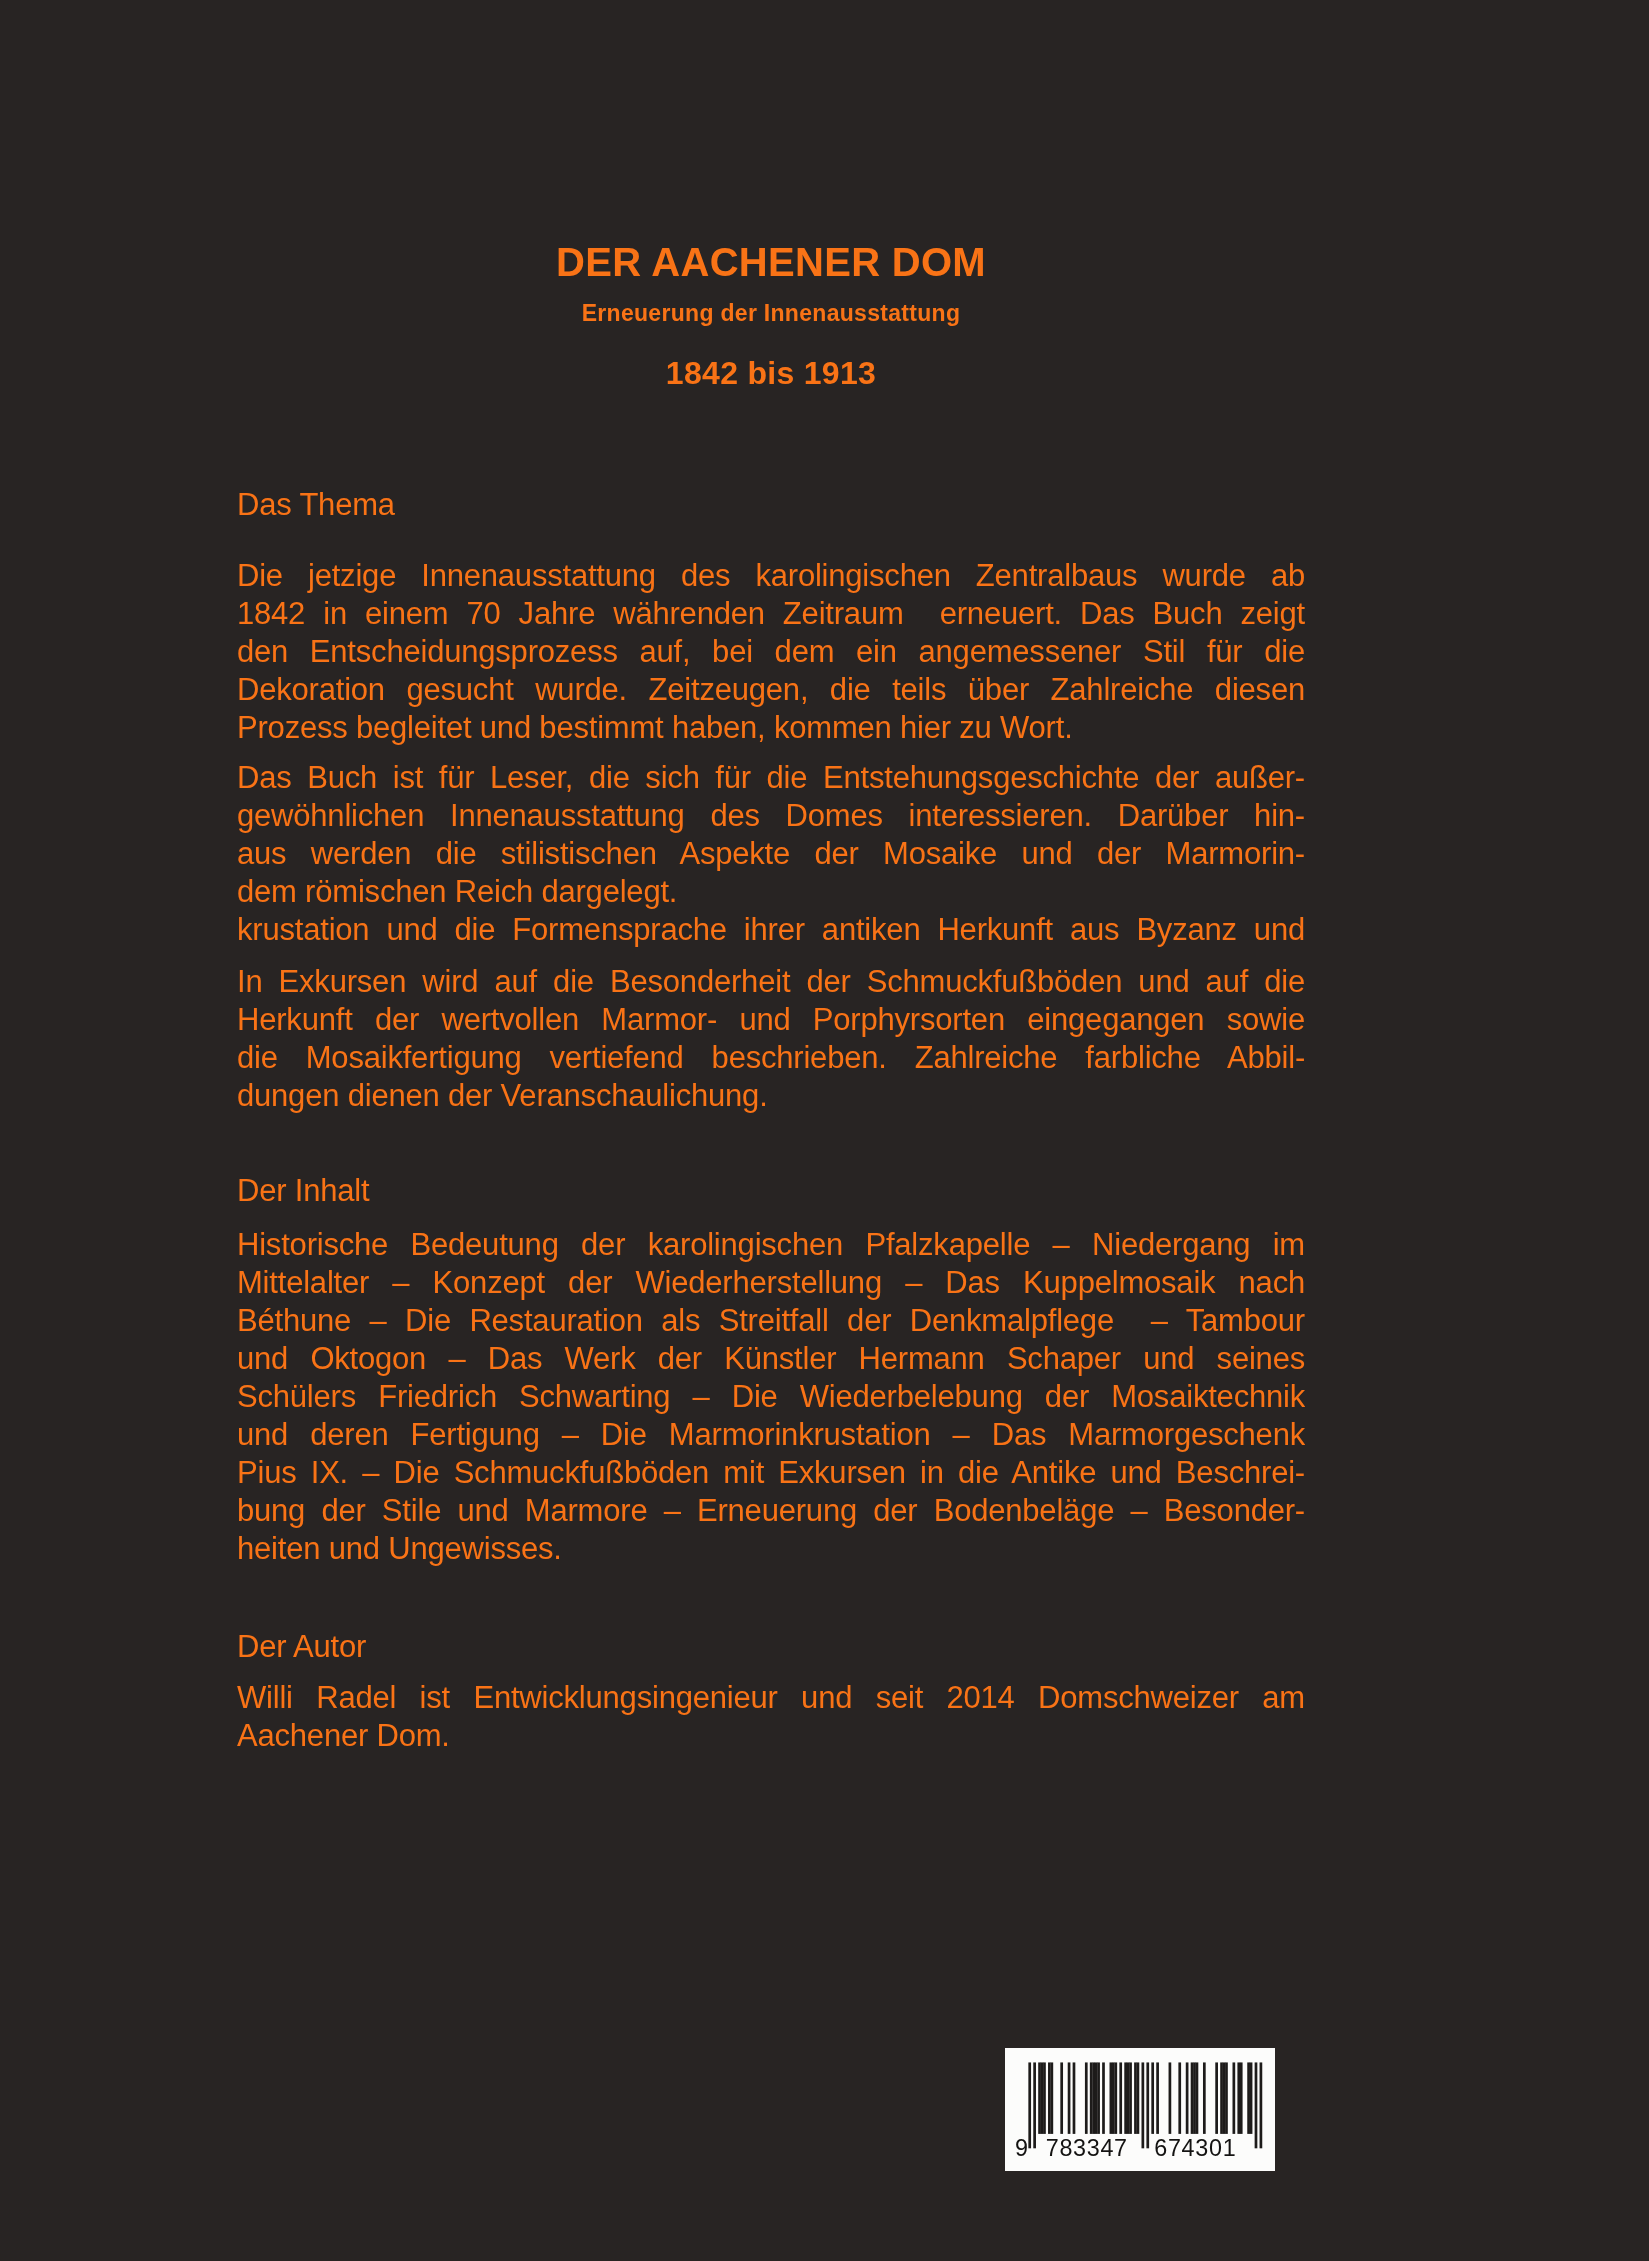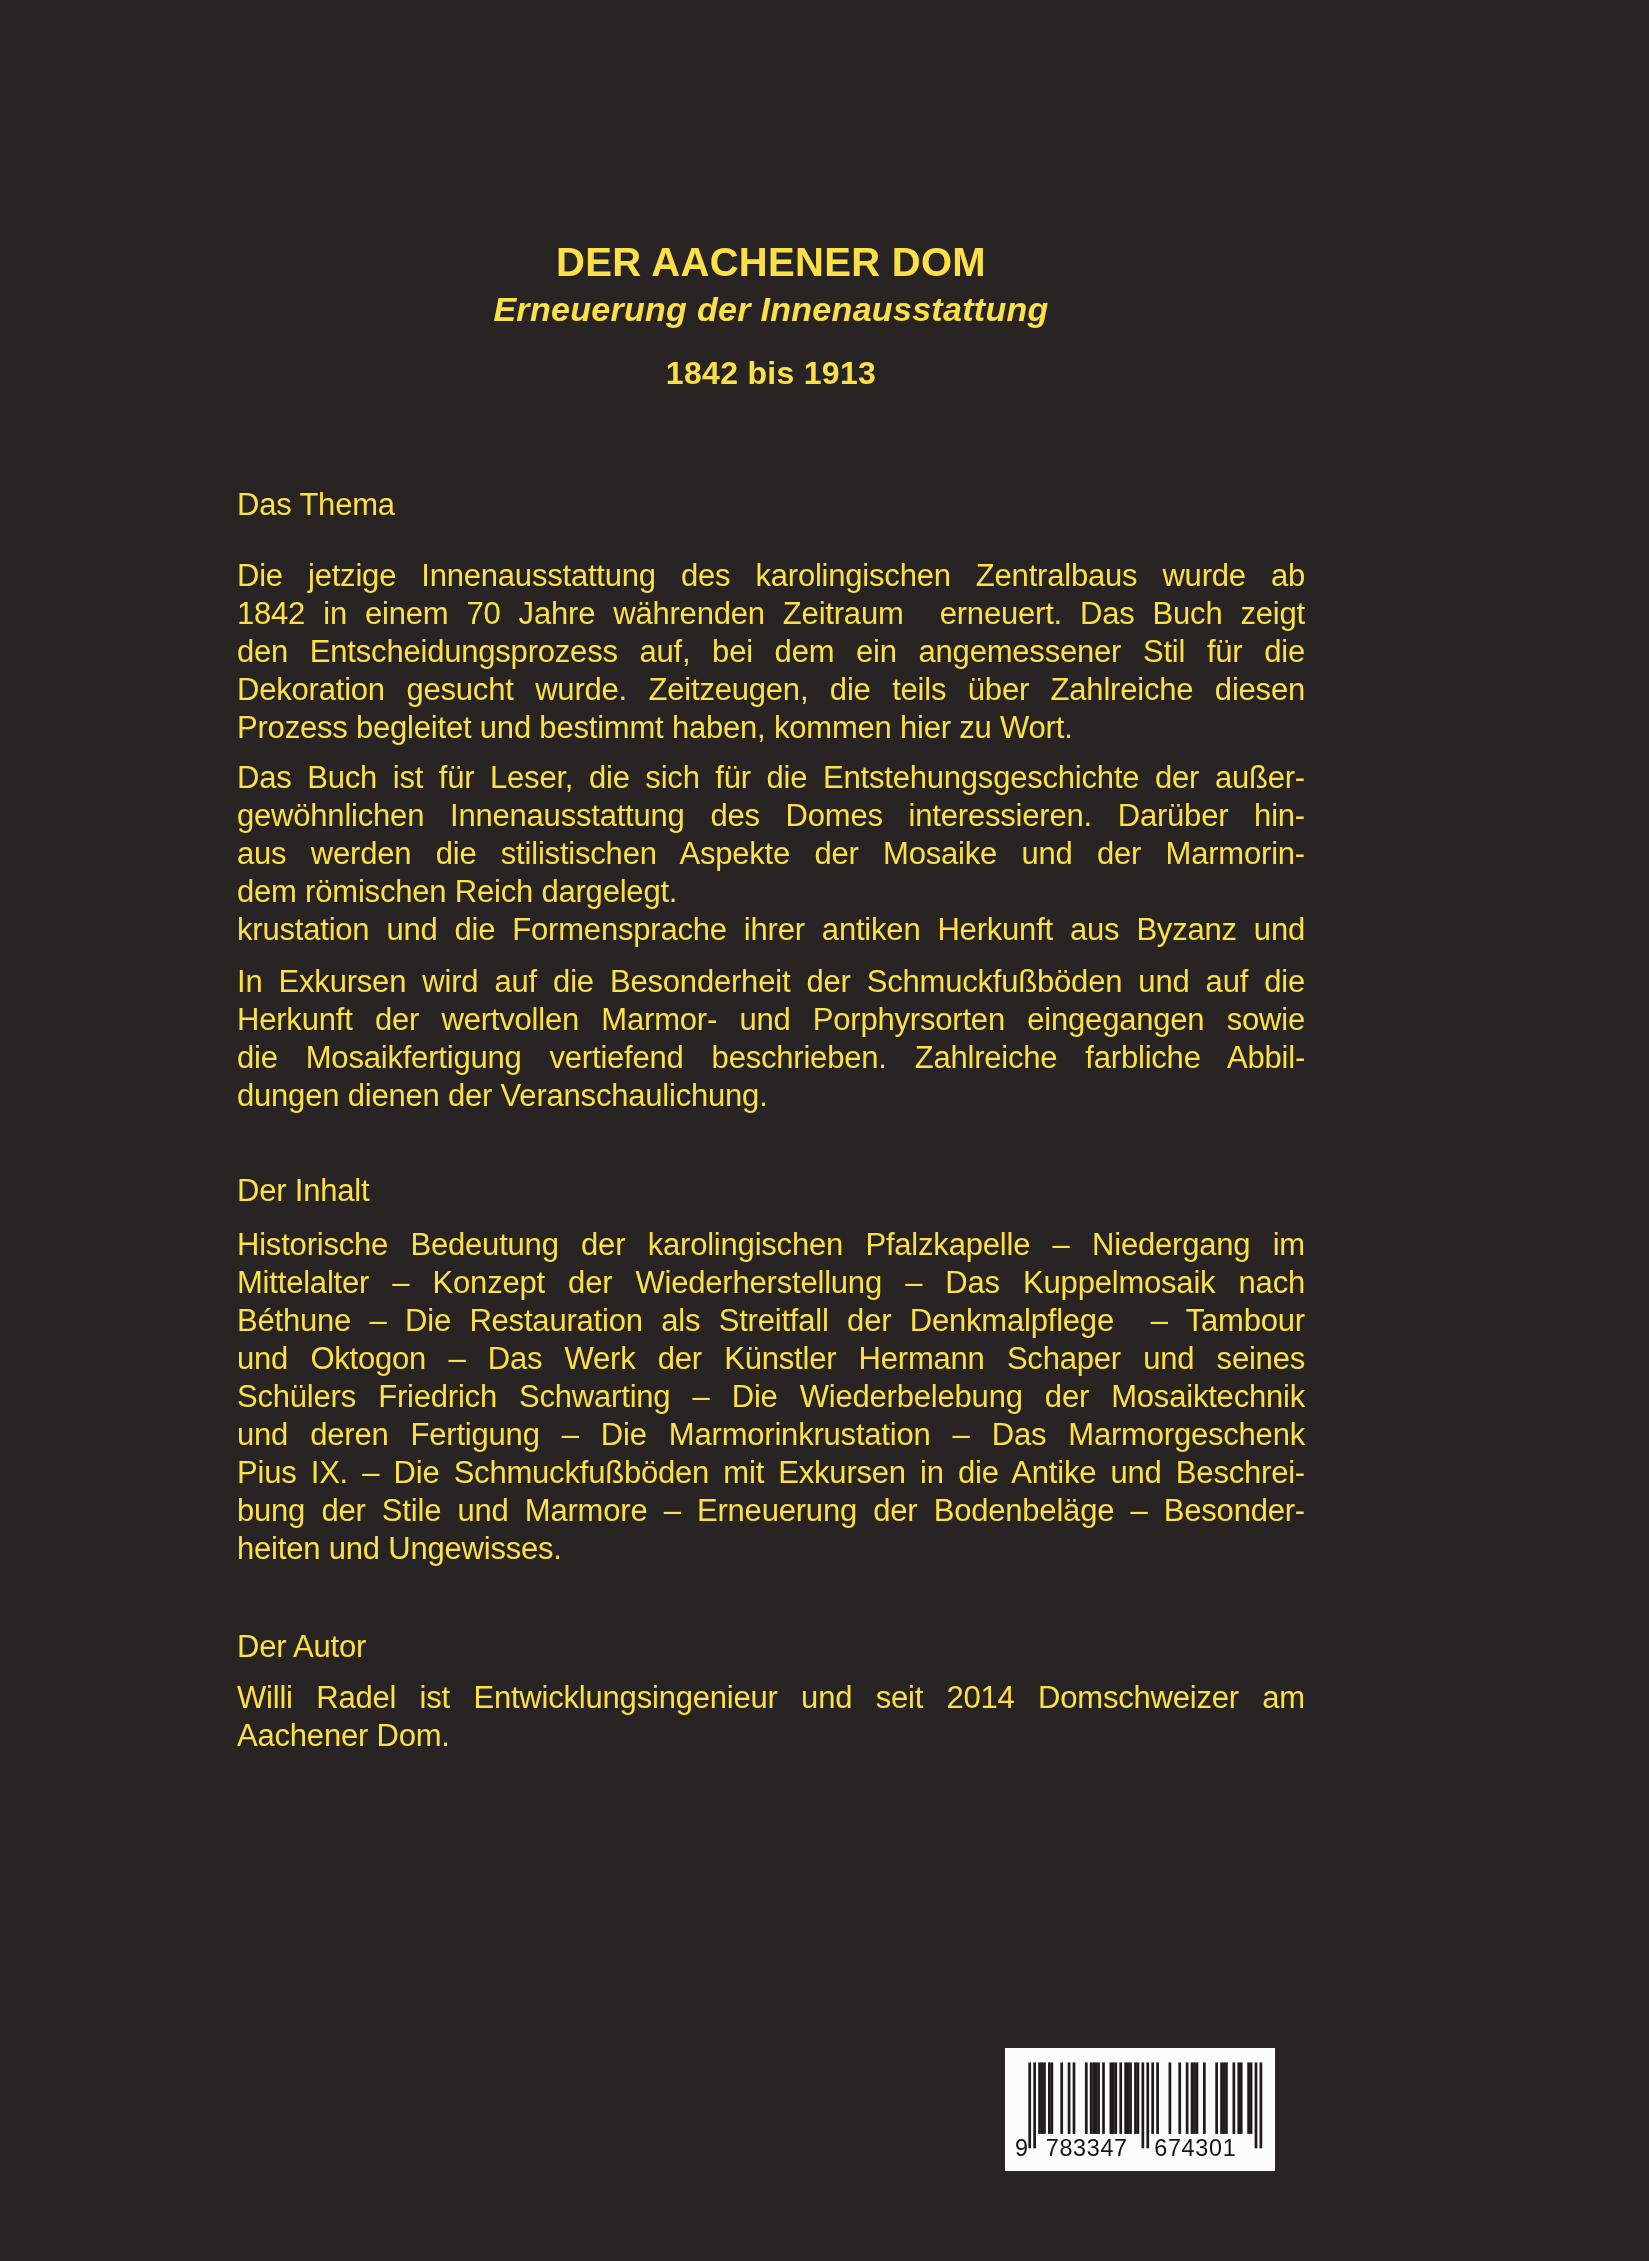--- a/index.html
+++ b/index.html
@@ -3,24 +3,24 @@
 <meta charset="utf-8">
 <style>
   html,body{margin:0;padding:0;}
   body{
     width:1649px;height:2261px;
     background:#282423;
     position:relative;
     font-family:"Liberation Sans",sans-serif;
     overflow:hidden;
   }
-  .abs{position:absolute;left:237px;width:1068px;color:#fde047;}
+  .abs{position:absolute;left:237px;width:1068px;color:#f97316;}
   .title-line{text-align:center;font-weight:700;line-height:1;letter-spacing:0.3px;}
   .t1{top:242px;font-size:40px;}
-  .t2{top:292px;font-size:34px;font-style:italic;}
+  .t2{top:302px;font-size:23px;}
   .t3{top:357px;font-size:32px;}
   .sec-heading{
     font-size:31px;line-height:38px;font-weight:400;
     letter-spacing:-0.2px;
   }
   .para{font-size:31px;letter-spacing:-0.2px;}
   .para .line{
     height:38px;line-height:38px;
     text-align:justify;text-align-last:justify;
     text-justify:inter-word;

